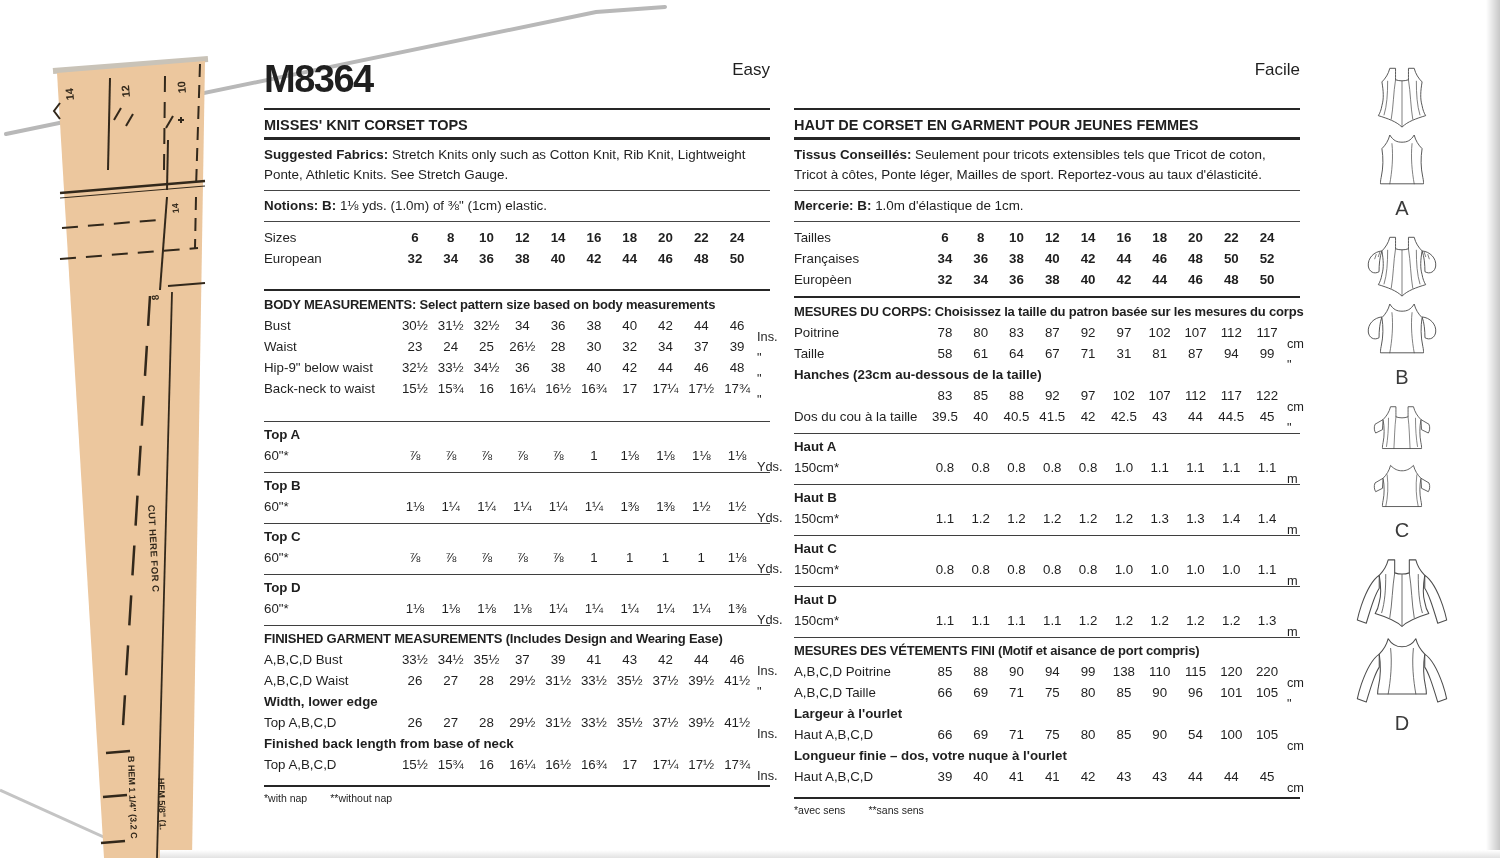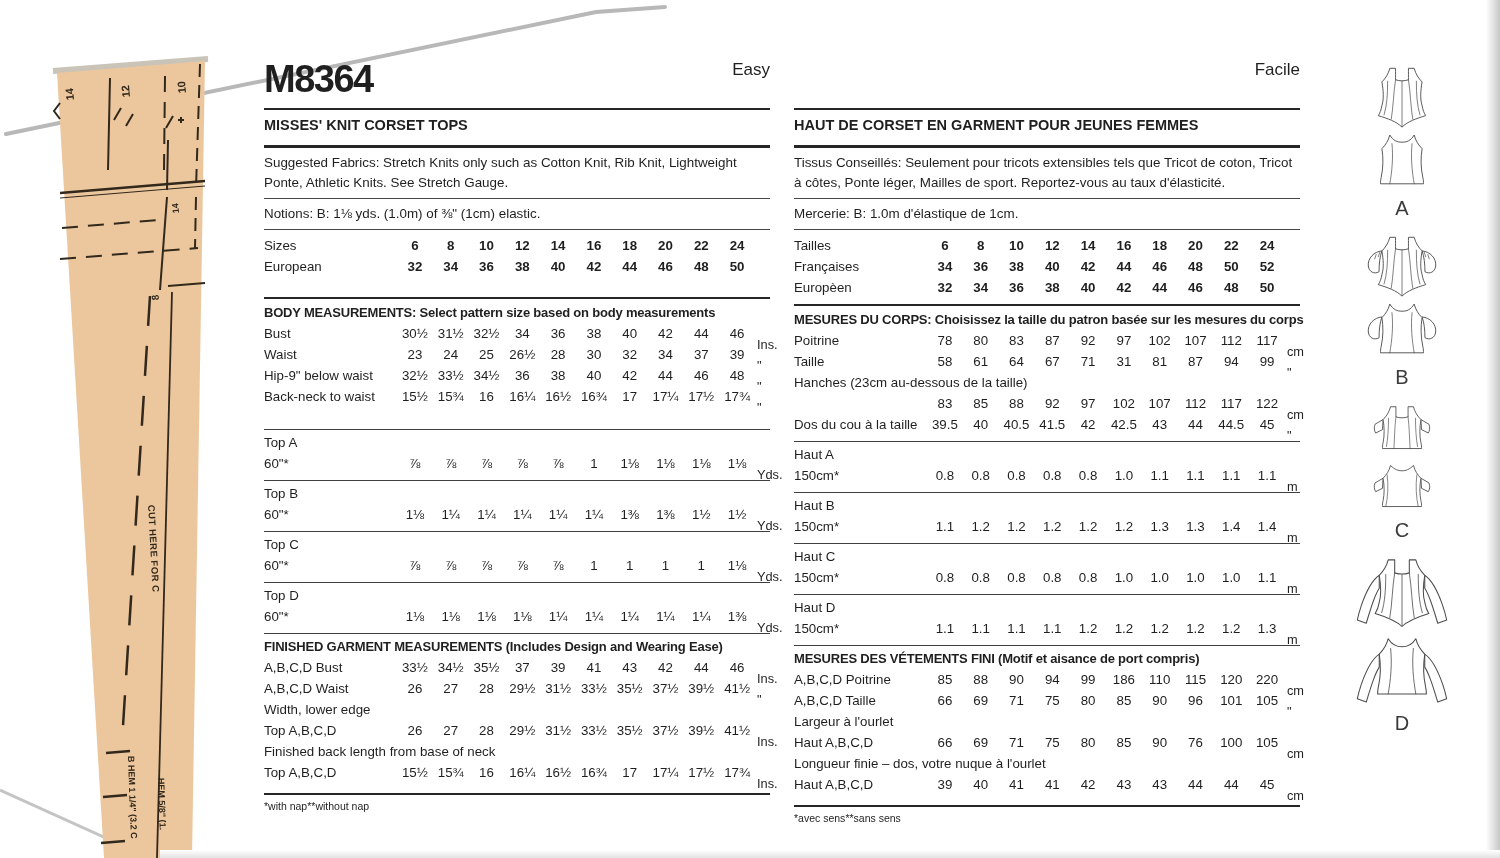--- a/index.html
+++ b/index.html
@@ -11,35 +11,35 @@
   .edge-bottom{position:absolute;left:160px;bottom:0;width:1340px;height:8px;
                background:linear-gradient(to bottom,#ffffff,#e2e2e2);}
 
   .col{position:absolute;top:60px;width:506px;}
   .col-en{left:264px;}
   .col-fr{left:794px;}
   .col-head{height:46px;display:flex;justify-content:space-between;align-items:flex-start;
             border-bottom:2px solid #262626;padding-bottom:2px;}
   .code{font-size:38px;font-weight:700;letter-spacing:-1.5px;line-height:1;}
   .difficulty{font-size:17px;}
-  .sec-title{font-size:14.5px;font-weight:700;padding:7px 0 12px;border-bottom:3px solid #262626;}
+  .sec-title{font-size:14.5px;font-weight:700;padding:7px 0 4px;border-bottom:3px solid #262626;}
   .para{font-size:13.4px;line-height:1.5;padding:5px 0 5px;border-bottom:1.6px solid #454545;}
-  .plabel{font-weight:400;}
+  .plabel{font-weight:700;}
   .table{margin-top:5px;}
   .trow{display:flex;height:21px;align-items:center;font-size:13.3px;}
   .tlabel{width:133px;font-weight:400;flex:none;}
   .tval{width:35.8px;flex:none;text-align:center;}
   .tunit{flex:1;font-size:12.8px;padding-left:2px;margin-top:22px;}
   .boldvals .tval{font-weight:700;}
   .thead{font-weight:700;font-size:13px;height:21px;display:flex;align-items:center;white-space:nowrap;letter-spacing:-0.2px;text-align:center;}
-  .tsub{font-weight:400;font-size:13.3px;height:21px;display:flex;align-items:center;}
+  .tsub{font-weight:700;font-size:13.3px;height:21px;display:flex;align-items:center;}
   .rule{border-top:1.6px solid #3f3f3f;margin:6px 0 2px;}
   .rule2{border-top:2.6px solid #262626;margin:6px 0 3px;}
   .tgap{height:12px;}
-  .footnote{margin-top:10px;border-top:2px solid #262626;padding-top:5px;font-size:10.5px;display:flex;gap:0;}
+  .footnote{margin-top:10px;border-top:2px solid #262626;padding-top:5px;font-size:10.5px;display:flex;gap:23px;}
 
   .views{position:absolute;left:1334px;top:64px;width:136px;display:flex;flex-direction:column;align-items:center;}
   .view-group{display:flex;flex-direction:column;align-items:center;margin-bottom:13px;}
   .view-group svg{display:block;}
   .view-label{font-size:20px;color:#3a3a3a;margin-top:1px;}
   .lineart{fill:#ffffff;stroke:#4d4d4d;stroke-width:1.3;stroke-linejoin:round;}
   .seam{fill:none;stroke:#4d4d4d;stroke-width:1;stroke-linecap:round;}
 </style>
 </head>
 <body>
@@ -502,21 +502,21 @@
         </div>
         <div class="rule"></div>
         <div class="thead">MESURES DES VÉTEMENTS FINI (Motif et aisance de port compris)</div>
         <div class="trow">
           <span class="tlabel">A,B,C,D Poitrine</span>
           <span class="tval">85</span>
           <span class="tval">88</span>
           <span class="tval">90</span>
           <span class="tval">94</span>
           <span class="tval">99</span>
-          <span class="tval">186</span>
+          <span class="tval">138</span>
           <span class="tval">110</span>
           <span class="tval">115</span>
           <span class="tval">120</span>
           <span class="tval">220</span>
           <span class="tunit">cm</span>
         </div>
         <div class="trow">
           <span class="tlabel">A,B,C,D Taille</span>
           <span class="tval">66</span>
           <span class="tval">69</span>
@@ -533,21 +533,21 @@
         <div class="tsub">Largeur à l'ourlet</div>
         <div class="trow">
           <span class="tlabel">Haut A,B,C,D</span>
           <span class="tval">66</span>
           <span class="tval">69</span>
           <span class="tval">71</span>
           <span class="tval">75</span>
           <span class="tval">80</span>
           <span class="tval">85</span>
           <span class="tval">90</span>
-          <span class="tval">76</span>
+          <span class="tval">54</span>
           <span class="tval">100</span>
           <span class="tval">105</span>
           <span class="tunit">cm</span>
         </div>
         <div class="tsub">Longueur finie – dos, votre nuque à l'ourlet</div>
         <div class="trow">
           <span class="tlabel">Haut A,B,C,D</span>
           <span class="tval">39</span>
           <span class="tval">40</span>
           <span class="tval">41</span>

